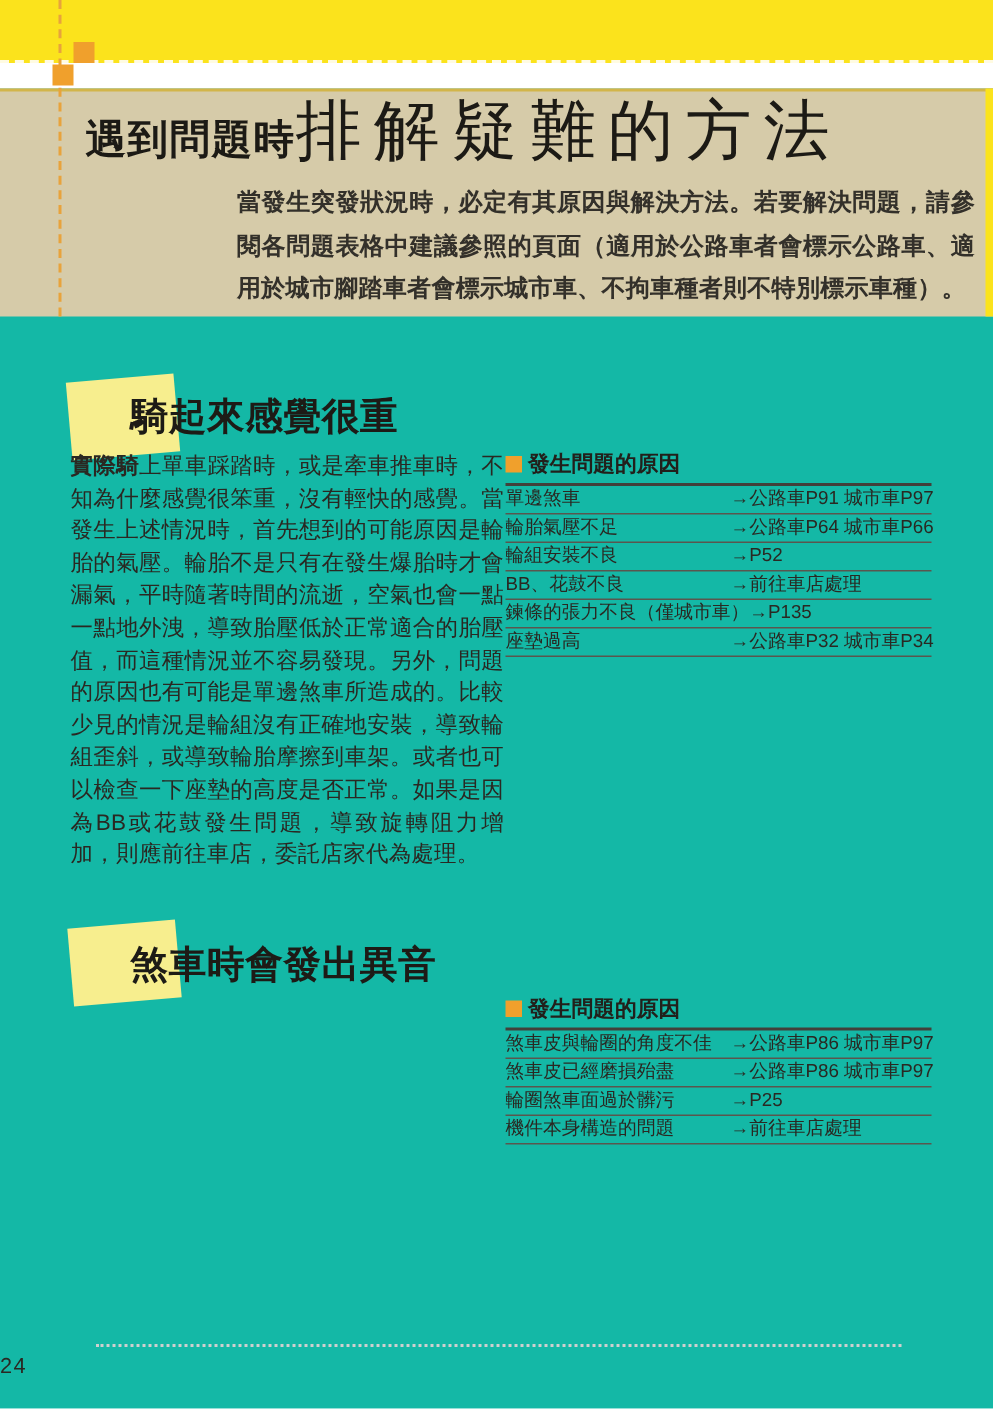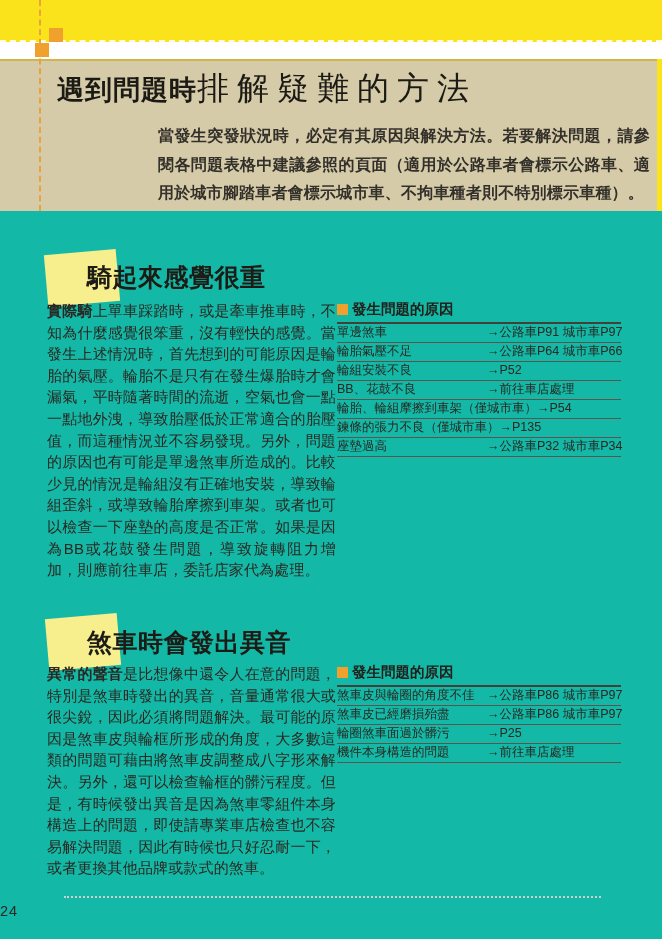--- a/index.html
+++ b/index.html
@@ -18,21 +18,21 @@
     background:var(--tan);border-top:2px solid #d2b54a;box-sizing:border-box;
   }
   .edge-strip-right{position:absolute;right:0;top:59px;width:5px;height:152px;background:var(--yellow);}
   .v-dash{position:absolute;left:39px;top:0;height:211px;width:0;border-left:2px dashed #e8a33c;}
   .sq{position:absolute;width:14px;height:14px;background:var(--orange);}
   .sq-a{left:49px;top:28px;}
   .sq-b{left:35px;top:43px;}
   
   .title-line{position:absolute;left:57px;top:64px;display:flex;align-items:baseline;white-space:nowrap;color:#1c1a15;}
   .title-small{font-size:27px;font-weight:700;letter-spacing:1px;}
-  .title-large{font-size:32px;font-weight:500;letter-spacing:8px;line-height:48px;}
+  .title-large{font-size:44px;font-weight:500;letter-spacing:8px;line-height:48px;}
   .intro{
     position:absolute;left:158px;top:122px;width:492px;
     font-size:16px;font-weight:700;line-height:28.5px;letter-spacing:0.2px;
     color:#33302a;text-align:justify;
   }
   
   .hl-mark{
     position:absolute;width:72px;height:52px;background:var(--highlight);
     transform:rotate(-5deg);
   }
@@ -111,38 +111,31 @@
     </div>
     <div class="trow">
       <span class="cause">輪組安裝不良</span>
       <span class="ref">→P52</span>
     </div>
     <div class="trow">
       <span class="cause">BB、花鼓不良</span>
       <span class="ref">→前往車店處理</span>
     </div>
     <div class="trow">
-      <span class="cause">輪胎、輪組摩擦到車架（僅城市車）</span>
-      <span class="ref">→P54</span>
-    </div>
-    <div class="trow">
       <span class="cause">鍊條的張力不良（僅城市車）</span>
       <span class="ref">→P135</span>
     </div>
     <div class="trow">
       <span class="cause">座墊過高</span>
       <span class="ref">→公路車P32 城市車P34</span>
     </div>
   </div>
 
   <div class="hl-mark hl-2"></div>
   <div class="sec-heading h2">煞車時會發出異音</div>
-  <div class="body-col body-2">
-    <span class="lead">異常的聲音</span><span>是比想像中還令人在意的問題，特別是煞車時發出的異音，音量通常很大或很尖銳，因此必須將問題解決。最可能的原因是煞車皮與輪框所形成的角度，大多數這類的問題可藉由將煞車皮調整成八字形來解決。另外，還可以檢查輪框的髒污程度。但是，有時候發出異音是因為煞車零組件本身構造上的問題，即使請專業車店檢查也不容易解決問題，因此有時候也只好忍耐一下，或者更換其他品牌或款式的煞車。</span>
-  </div>
 
   <div class="cause-table ct-2">
     <div class="ct-title">
       <span class="bullet"></span>
       <span>發生問題的原因</span>
     </div>
     <div class="trow">
       <span class="cause">煞車皮與輪圈的角度不佳</span>
       <span class="ref">→公路車P86 城市車P97</span>
     </div>

